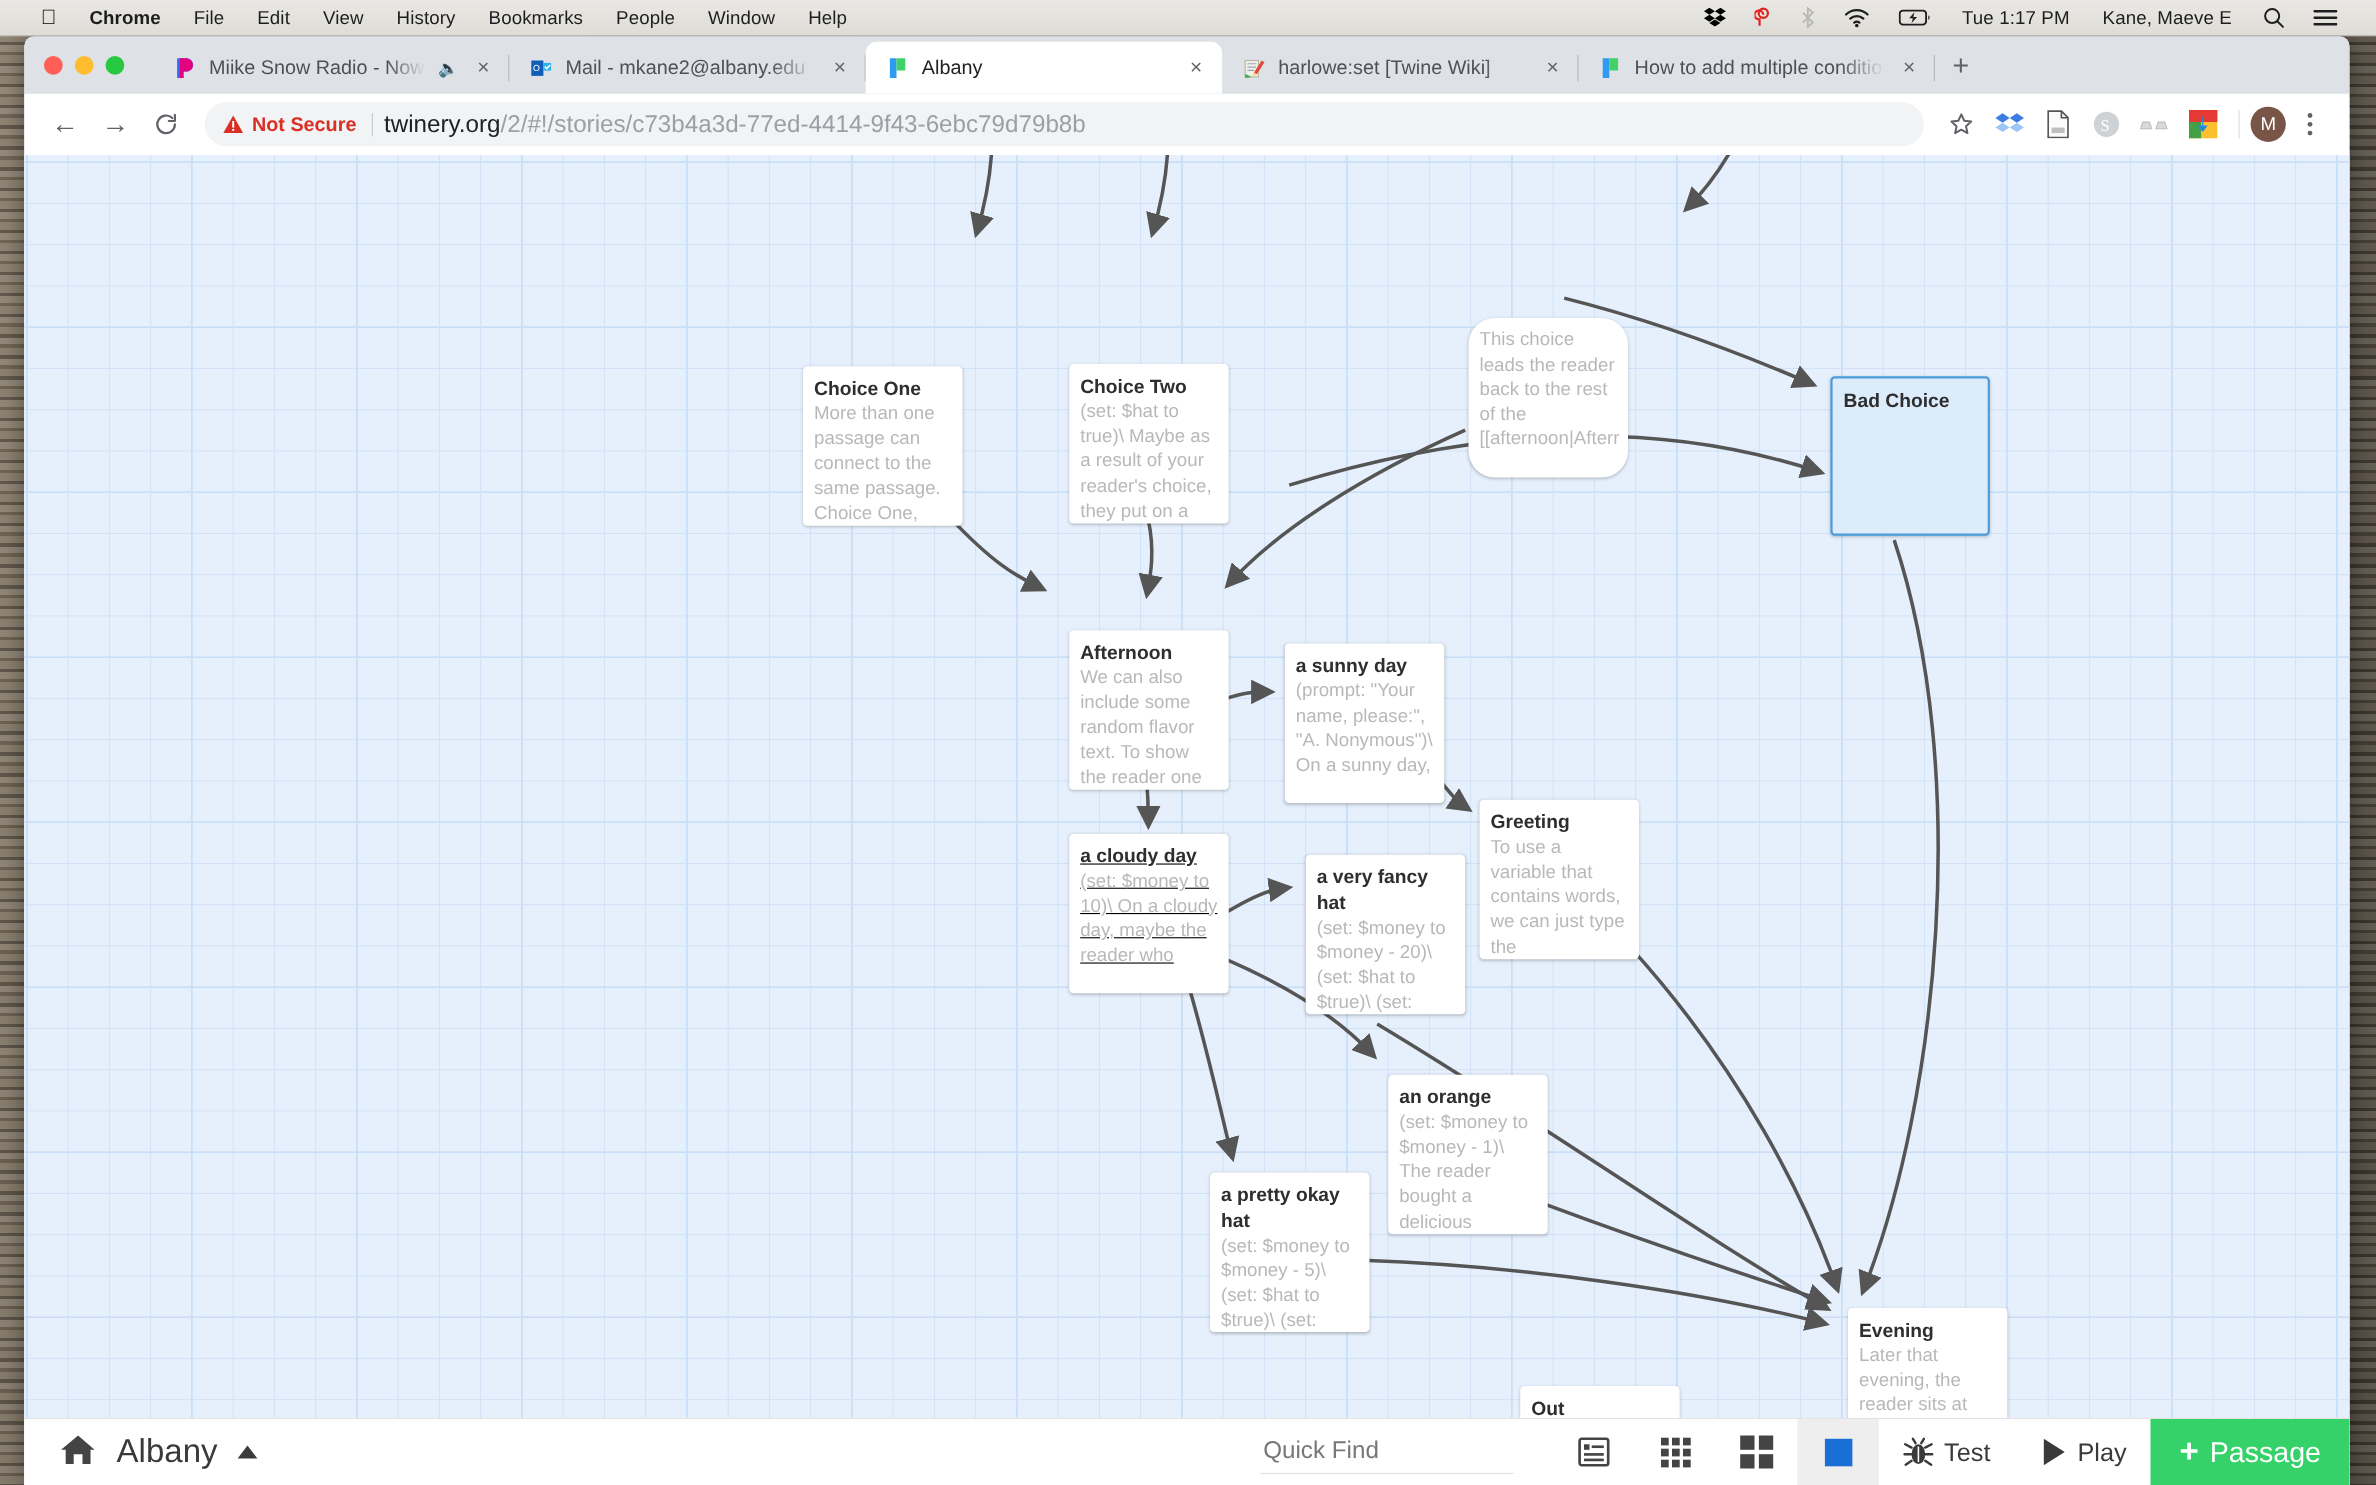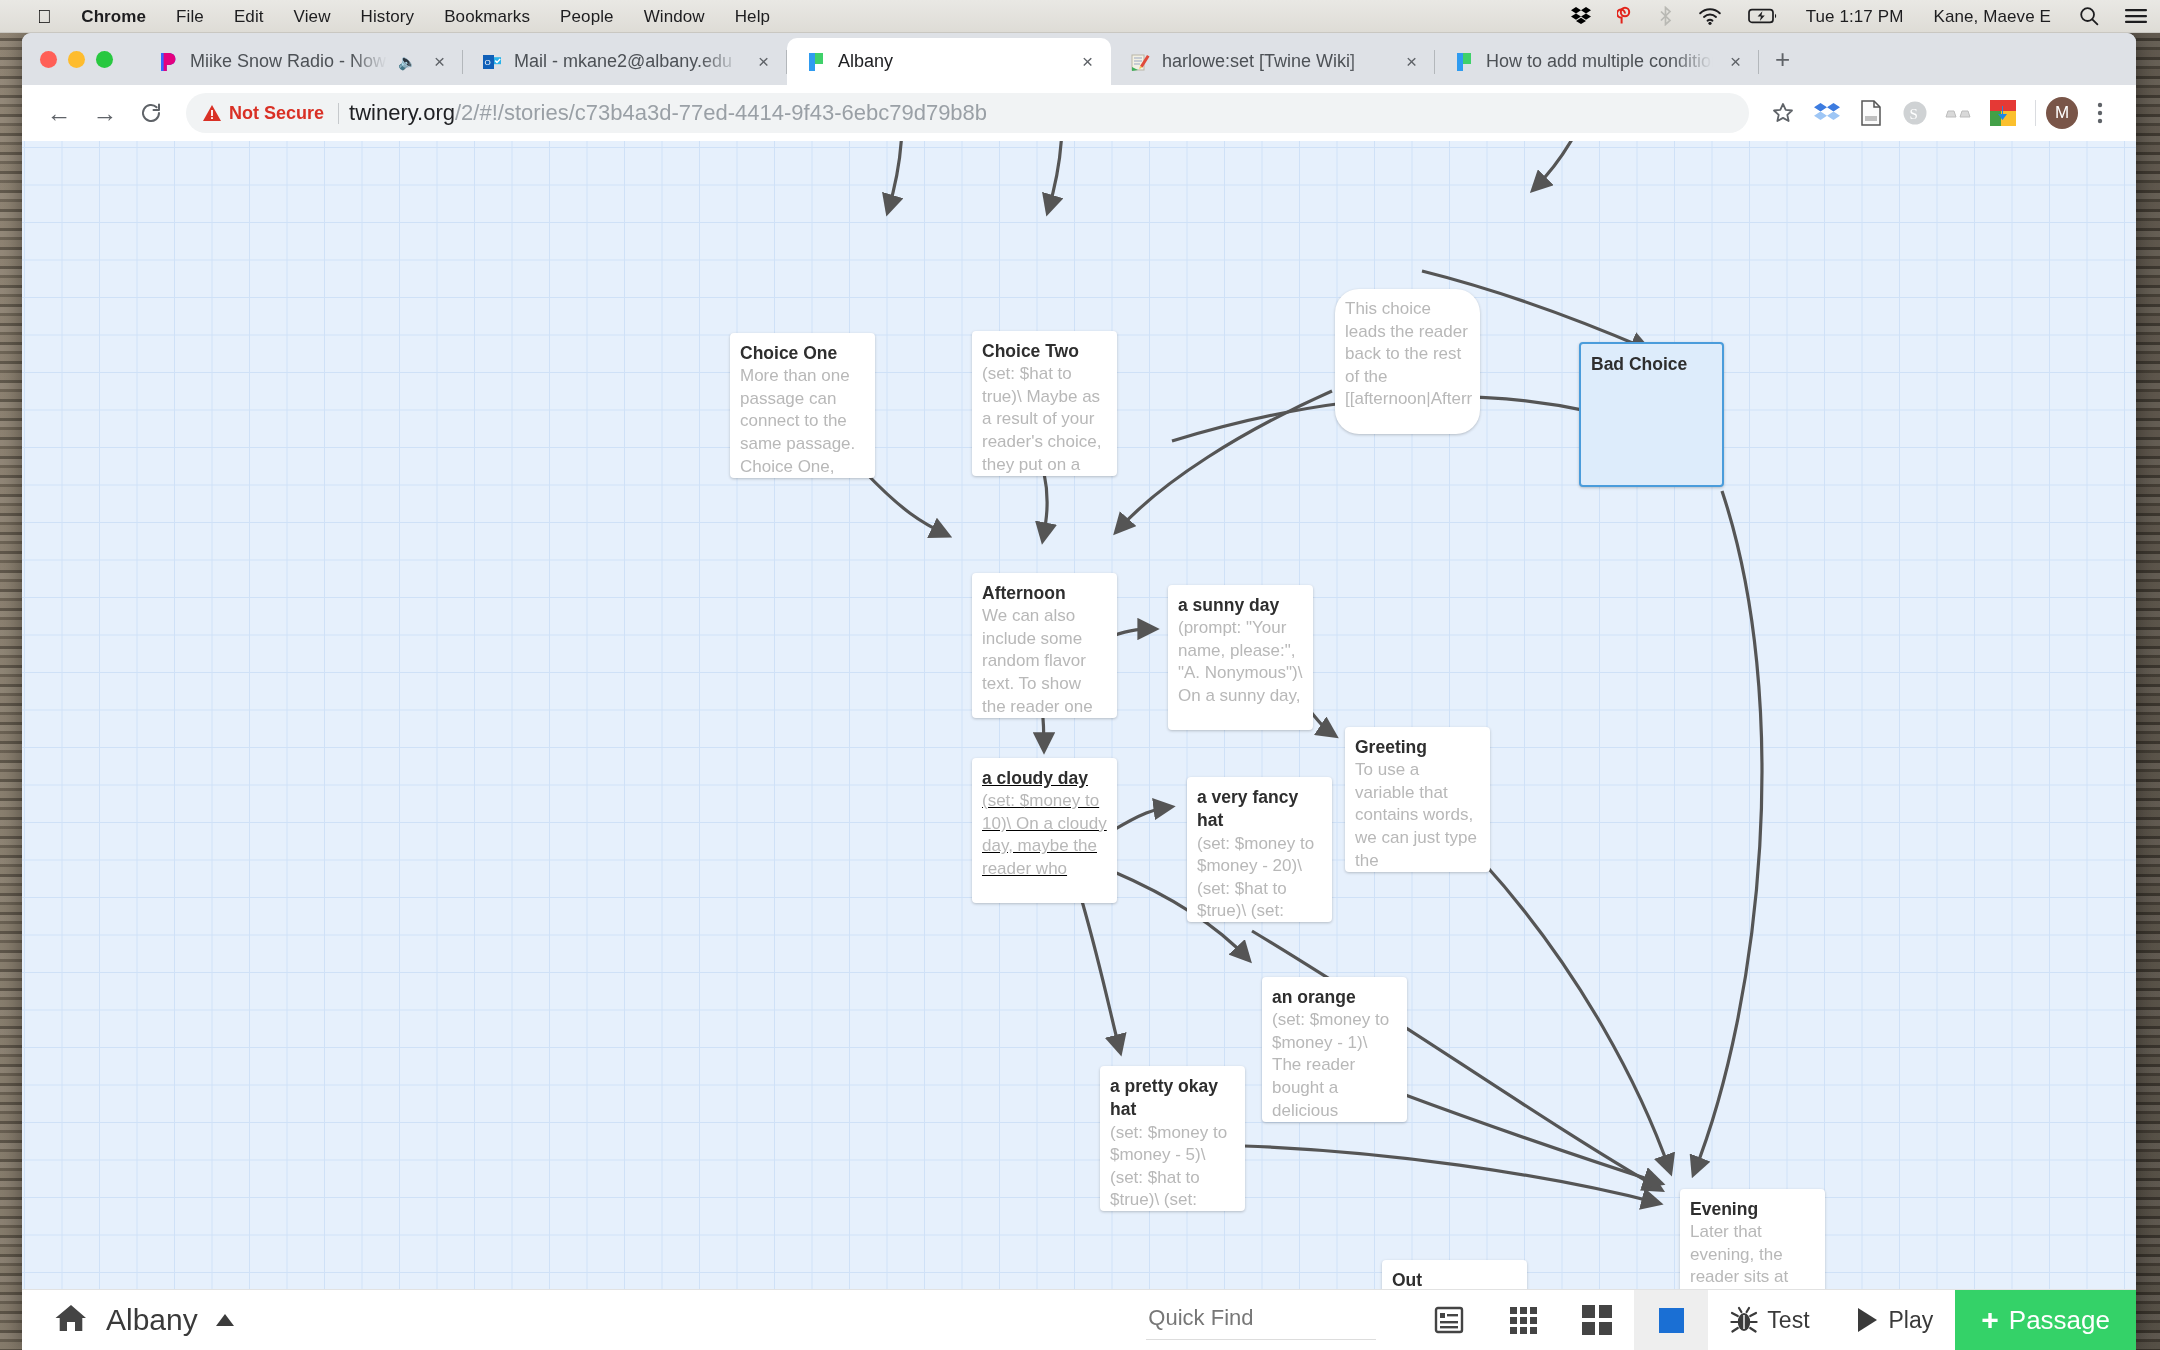--- a/index.html
+++ b/index.html
@@ -23,21 +23,21 @@
   }
 
   
   #menubar{
     position:absolute; top:0; left:0; width:2160px; height:33px;
     background:linear-gradient(180deg,#e9e8e4 0%,#dedcd6 100%);
     display:flex; align-items:center; z-index:40;
     border-bottom:1px solid #c9c7c1;
   }
   #menubar .mb-left{ display:flex; align-items:center; gap:0; padding-left:22px; }
-  #menubar .mb-right{ margin-left:auto; display:flex; align-items:center; gap:0; }
+  #menubar .mb-right{ margin-left:auto; display:flex; align-items:center; gap:0; padding-right:22px;}
   .mb-item{
     font-size:17px; color:#1d1d1f; padding:0 15px; line-height:33px;
     white-space:nowrap; letter-spacing:.1px;
   }
   .mb-item.bold{ font-weight:bold; }
   .mb-apple{ font-size:19px; padding:0 15px; line-height:33px; }
   .mb-ic{ padding:0 13px; display:flex; align-items:center; height:33px; }
 
   
   #chrome{
@@ -429,21 +429,21 @@
         <span class="p-excerpt">More than one passage can connect to the same passage. Choice One,</span>
       </div>
       <div class="passage" style="left:950px;  top:190px;">
         <span class="p-name">Choice Two</span>
         <span class="p-excerpt">(set: $hat to true)\ Maybe as a result of your reader's choice, they put on a</span>
       </div>
       <div class="passage" style="left:1313px; top:148px;border-radius:24px;">
         <span class="p-name"></span>
         <span class="p-excerpt">This choice leads the reader back to the rest of the [[afternoon|Afterr</span>
       </div>
-      <div class="passage selected" style="left:1557px; top:201px;">
+      <div class="passage selected" style="left:1642px; top:201px;">
         <span class="p-name">Bad Choice</span>
       </div>
       <div class="passage" style="left:950px;  top:432px;">
         <span class="p-name">Afternoon</span>
         <span class="p-excerpt">We can also include some random flavor text. To show the reader one</span>
       </div>
       <div class="passage" style="left:1146px; top:444px;">
         <span class="p-name">a sunny day</span>
         <span class="p-excerpt">(prompt: "Your name, please:", "A. Nonymous")\ On a sunny day,</span>
       </div>

